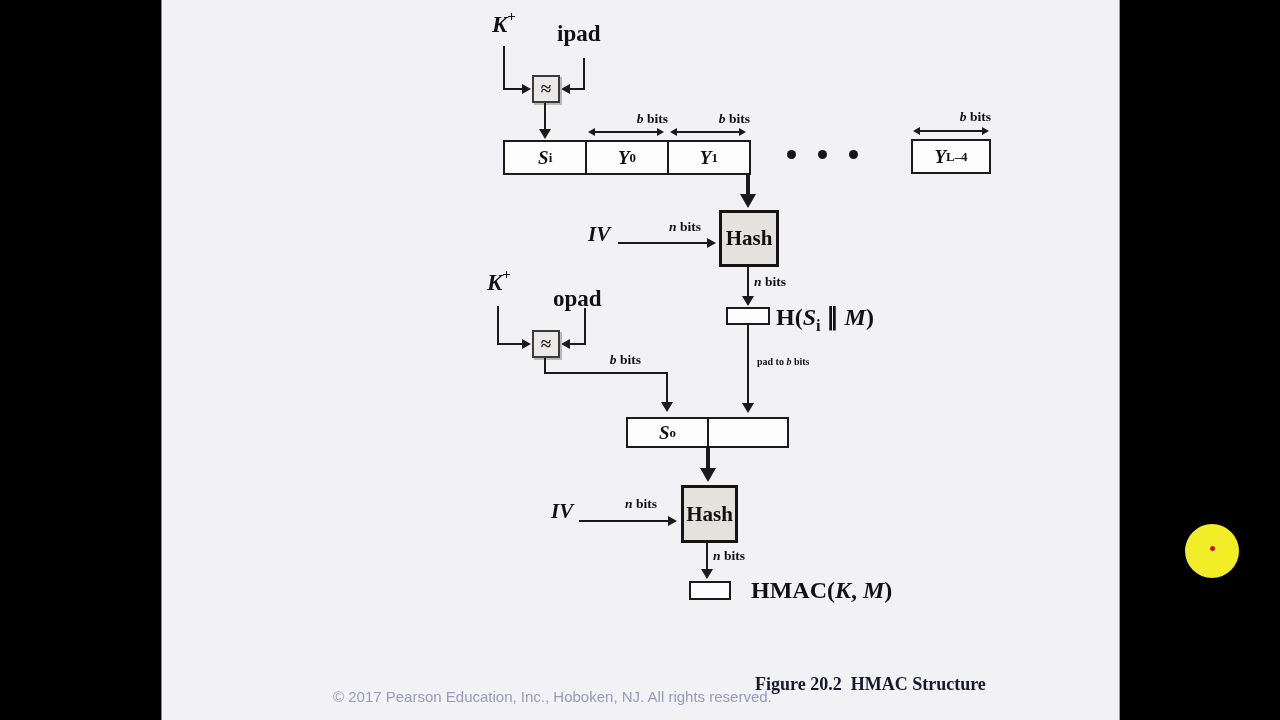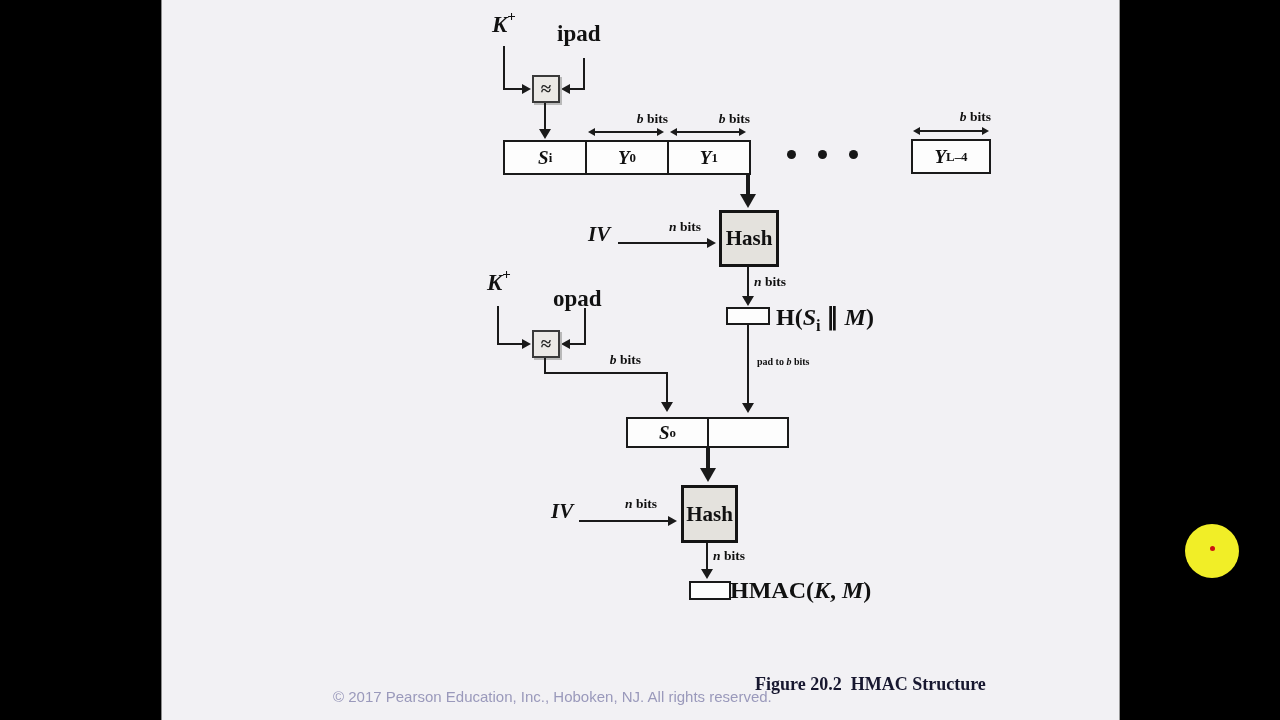--- a/index.html
+++ b/index.html
@@ -189,21 +189,21 @@
 
     <div class="biglabel it" style="left:389px;top:499px;font-size:21px;">IV</div>
     <div class="smalllabel center" style="left:419px;top:496px;width:76px;"><span class="it">n</span><span> bits</span></div>
     <div class="line" style="left:417px;top:520px;width:90px;height:2px;"></div>
     <div class="tri right-s" style="left:506px;top:516px;"></div>
 
     <div class="line" style="left:544px;top:543px;width:2px;height:27px;"></div>
     <div class="tri down-s" style="left:539px;top:569px;"></div>
     <div class="smalllabel" style="left:551px;top:548px;"><span class="it">n</span><span> bits</span></div>
     <div class="outbox" style="left:527px;top:581px;width:42px;height:19px;"></div>
-    <div class="fnlabel" style="left:568px;top:577px;"><span>HMAC(</span><span class="it">K</span><span>, </span><span class="it">M</span><span>)</span></div>
+    <div class="fnlabel" style="left:589px;top:577px;"><span>HMAC(</span><span class="it">K</span><span>, </span><span class="it">M</span><span>)</span></div>
 
     <div id="copyright">© 2017 Pearson Education, Inc., Hoboken, NJ. All rights reserved.</div>
     <div id="caption">Figure 20.2  HMAC Structure</div>
 
     <div id="pointer">
       <div class="reddot"></div>
     </div>
 
   </div>
 </div>

